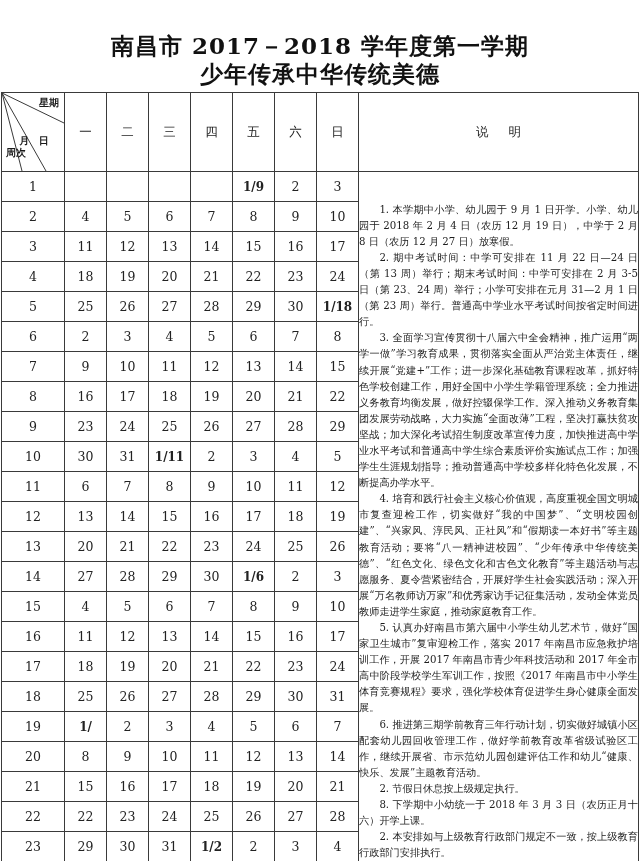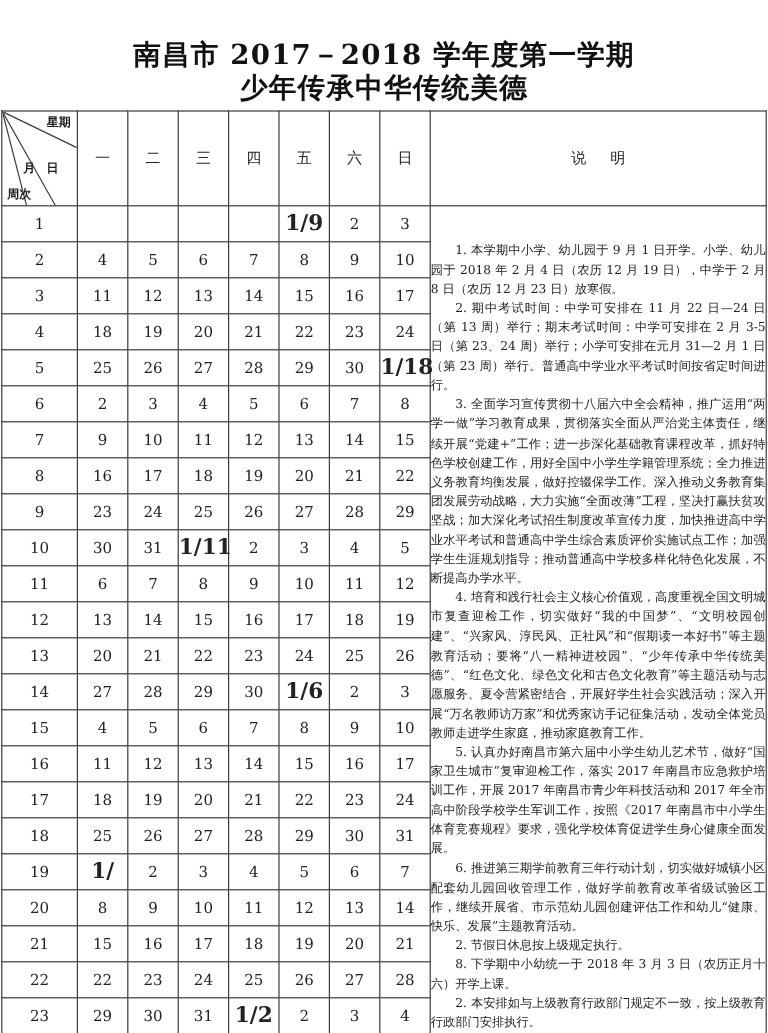--- a/index.html
+++ b/index.html
@@ -70,21 +70,21 @@
   .corner .lbl {
     position: absolute;
     font-size: 10px;
     font-weight: 700;
     color: #1a1a1a;
     white-space: nowrap;
     line-height: 1;
   }
   .corner .lbl-week  { top: 5px;  right: 5px; }
   .corner .lbl-md    { top: 30px; left: 50%; transform: translateX(-42%); letter-spacing: 3px; margin-top: 13px; }
-  .corner .lbl-wk    { bottom: 3px; left: 4px; }
+  .corner .lbl-wk    { bottom: 13px; left: 4px; }
 
   th.dow {
     width: 41px;
     height: 78px;
     font-size: 14px;
     font-weight: 400;
   }
   th.note-head {
     font-size: 14px;
     font-weight: 400;
@@ -96,21 +96,21 @@
   td.wk {
     font-weight: 700;
     font-size: 13.5px;
     height: 29px;
   }
   td.day {
     font-size: 12px;
   }
   td.day.mark {
     font-weight: 700;
-    font-size: 18px;
+    font-size: 12px;
   }
 
   
   td.note-cell {
     vertical-align: top;
     text-align: left;
     padding: 5px 7px 4px 7px;
   }
   .note-body {
     font-size: 10.2px;
@@ -182,21 +182,21 @@
           <td class="wk">1</td>
           <td class="day"></td>
           <td class="day"></td>
           <td class="day"></td>
           <td class="day"></td>
           <td class="day mark">1/9</td>
           <td class="day">2</td>
           <td class="day">3</td>
           <td class="note-cell" rowspan="24">
             <div class="note-body">
-              <p class="note-p">1. 本学期中小学、幼儿园于 9 月 1 日开学。小学、幼儿园于 2018 年 2 月 4 日（农历 12 月 19 日），中学于 2 月 8 日（农历 12 月 23 日）放寒假。</p>
+              <p class="note-p">1. 本学期中小学、幼儿园于 9 月 1 日开学。小学、幼儿园于 2018 年 2 月 4 日（农历 12 月 19 日），中学于 2 月 8 日（农历 12 月 27 日）放寒假。</p>
               <p class="note-p">2. 期中考试时间：中学可安排在 11 月 22 日—24 日（第 13 周）举行；期末考试时间：中学可安排在 2 月 3-5 日（第 23、24 周）举行；小学可安排在元月 31—2 月 1 日（第 23 周）举行。普通高中学业水平考试时间按省定时间进行。</p>
               <p class="note-p">3. 全面学习宣传贯彻十八届六中全会精神，推广运用“两学一做”学习教育成果，贯彻落实全面从严治党主体责任，继续开展“党建+”工作；进一步深化基础教育课程改革，抓好特色学校创建工作，用好全国中小学生学籍管理系统；全力推进义务教育均衡发展，做好控辍保学工作。深入推动义务教育集团发展劳动战略，大力实施“全面改薄”工程，坚决打赢扶贫攻坚战；加大深化考试招生制度改革宣传力度，加快推进高中学业水平考试和普通高中学生综合素质评价实施试点工作；加强学生生涯规划指导；推动普通高中学校多样化特色化发展，不断提高办学水平。</p>
               <p class="note-p">4. 培育和践行社会主义核心价值观，高度重视全国文明城市复查迎检工作，切实做好“我的中国梦”、“文明校园创建”、“兴家风、淳民风、正社风”和“假期读一本好书”等主题教育活动；要将“八一精神进校园”、“少年传承中华传统美德”、“红色文化、绿色文化和古色文化教育”等主题活动与志愿服务、夏令营紧密结合，开展好学生社会实践活动；深入开展“万名教师访万家”和优秀家访手记征集活动，发动全体党员教师走进学生家庭，推动家庭教育工作。</p>
               <p class="note-p">5. 认真办好南昌市第六届中小学生幼儿艺术节，做好“国家卫生城市”复审迎检工作，落实 2017 年南昌市应急救护培训工作，开展 2017 年南昌市青少年科技活动和 2017 年全市高中阶段学校学生军训工作，按照《2017 年南昌市中小学生体育竞赛规程》要求，强化学校体育促进学生身心健康全面发展。</p>
               <p class="note-p">6. 推进第三期学前教育三年行动计划，切实做好城镇小区配套幼儿园回收管理工作，做好学前教育改革省级试验区工作，继续开展省、市示范幼儿园创建评估工作和幼儿“健康、快乐、发展”主题教育活动。</p>
               <p class="note-p">2. 节假日休息按上级规定执行。</p>
               <p class="note-p">8. 下学期中小幼统一于 2018 年 3 月 3 日（农历正月十六）开学上课。</p>
               <p class="note-p">2. 本安排如与上级教育行政部门规定不一致，按上级教育行政部门安排执行。</p>
             </div>
           </td>

